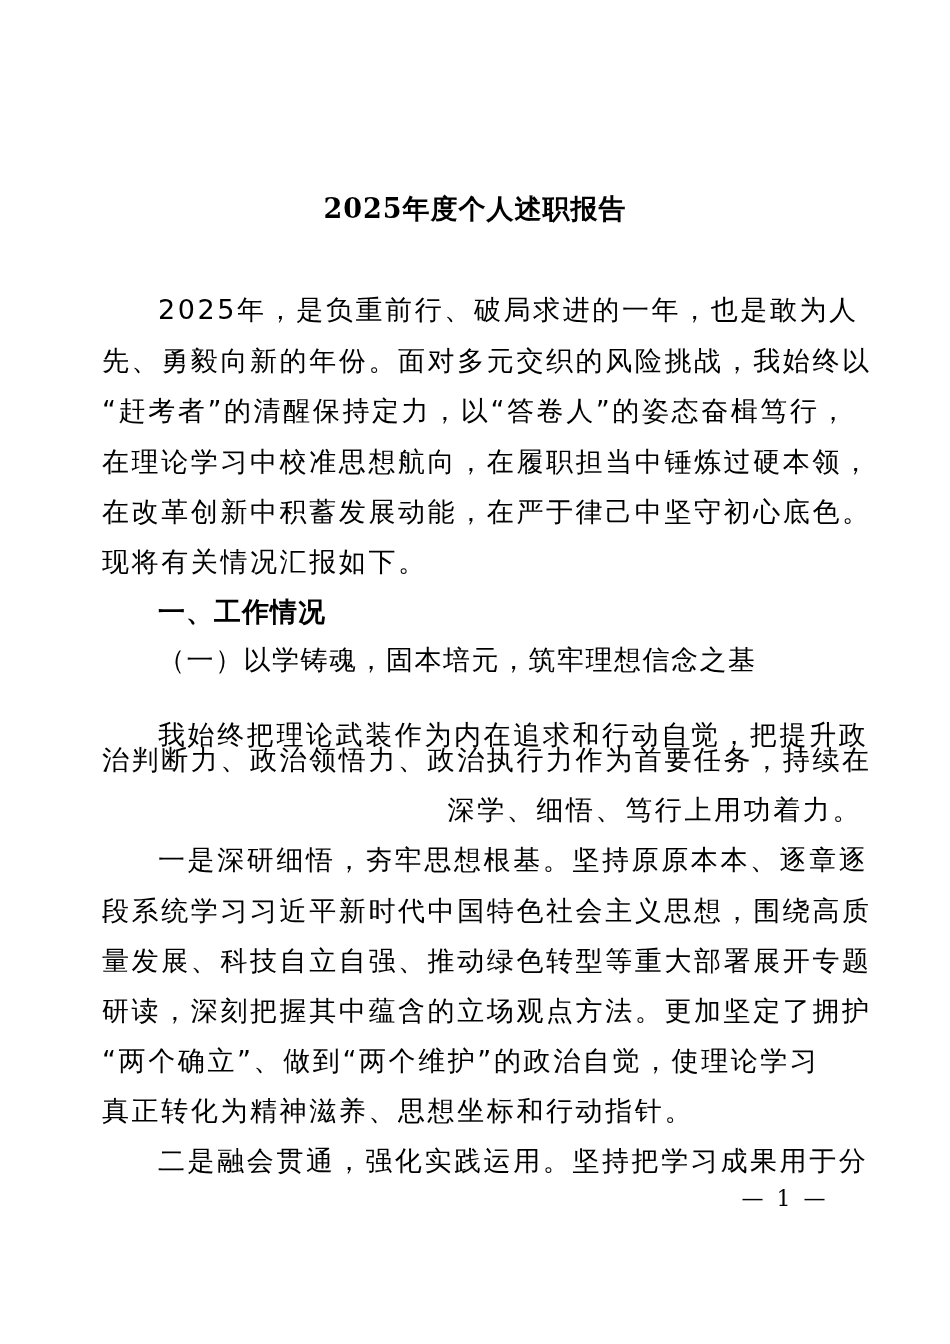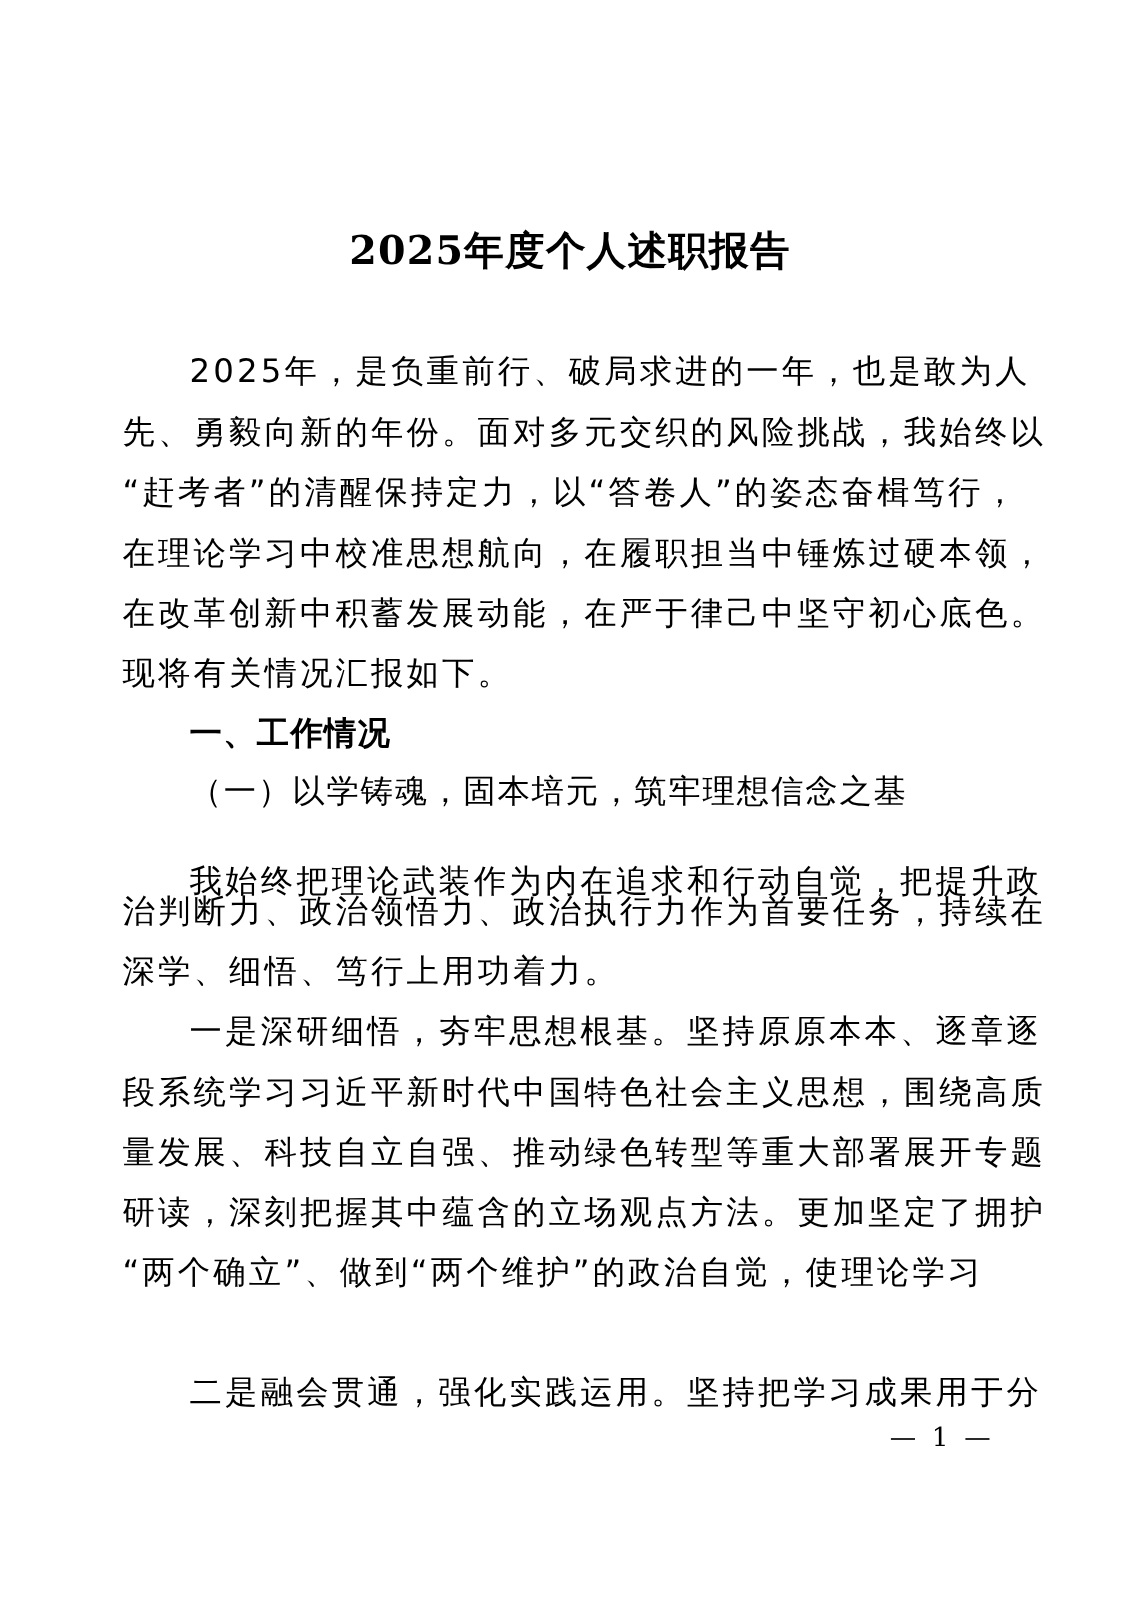--- a/index.html
+++ b/index.html
@@ -22,21 +22,21 @@
       width: 950px;
       height: 1344px;
       background: #ffffff;
     }
     .title {
       position: absolute;
       left: 0;
       top: 184px;
       width: 950px;
       text-align: center;
-      font-size: 33px;
+      font-size: 27px;
       font-weight: bold;
       line-height: 50px;
       letter-spacing: 1px;
       font-family: "DejaVu Serif", "Liberation Serif", serif;
     }
     .line {
       position: absolute;
       left: 102px;
       width: 760px;
       font-size: 27px;
@@ -81,25 +81,26 @@
   <div class="line" style="top:494px;">在改革创新中积蓄发展动能，在严于律己中坚守初心底色。</div>
   <div class="line" style="top:444px;">在理论学习中校准思想航向，在履职担当中锤炼过硬本领，</div>
   <div class="line" style="top:544px;">现将有关情况汇报如下。</div>
 
   <div class="line heading2" style="top:642px;">（一）以学铸魂，固本培元，筑牢理想信念之基</div>
 
   <div class="line indent heading1" style="top:594px;">一、工作情况</div>
 
   <div class="line indent" style="top:717px;">我始终把理论武装作为内在追求和行动自觉，把提升政</div>
   <div class="line" style="top:742px;">治判断力、政治领悟力、政治执行力作为首要任务，持续在</div>
-  <div class="line" style="top:792px;">深学、细悟、笃行上用功着力。</div>
+  <div class="line" style="top:792px;text-align:right;">深学、细悟、笃行上用功着力。</div>
 
   <div class="line indent" style="top:842px;">一是深研细悟，夯牢思想根基。坚持原原本本、逐章逐</div>
   <div class="line" style="top:893px;">段系统学习习近平新时代中国特色社会主义思想，围绕高质</div>
   <div class="line" style="top:943px;">量发展、科技自立自强、推动绿色转型等重大部署展开专题</div>
   <div class="line" style="top:993px;">研读，深刻把握其中蕴含的立场观点方法。更加坚定了拥护</div>
   <div class="line" style="top:1043px;">“两个确立”、做到“两个维护”的政治自觉，使理论学习</div>
+  <div class="line" style="top:1093px;">真正转化为精神滋养、思想坐标和行动指针。</div>
 
   <div class="line indent" style="top:1143px;">二是融会贯通，强化实践运用。坚持把学习成果用于分</div>
 
   <div class="page-number">— 1 —</div>
 
 </div>
 
 </body></html>

